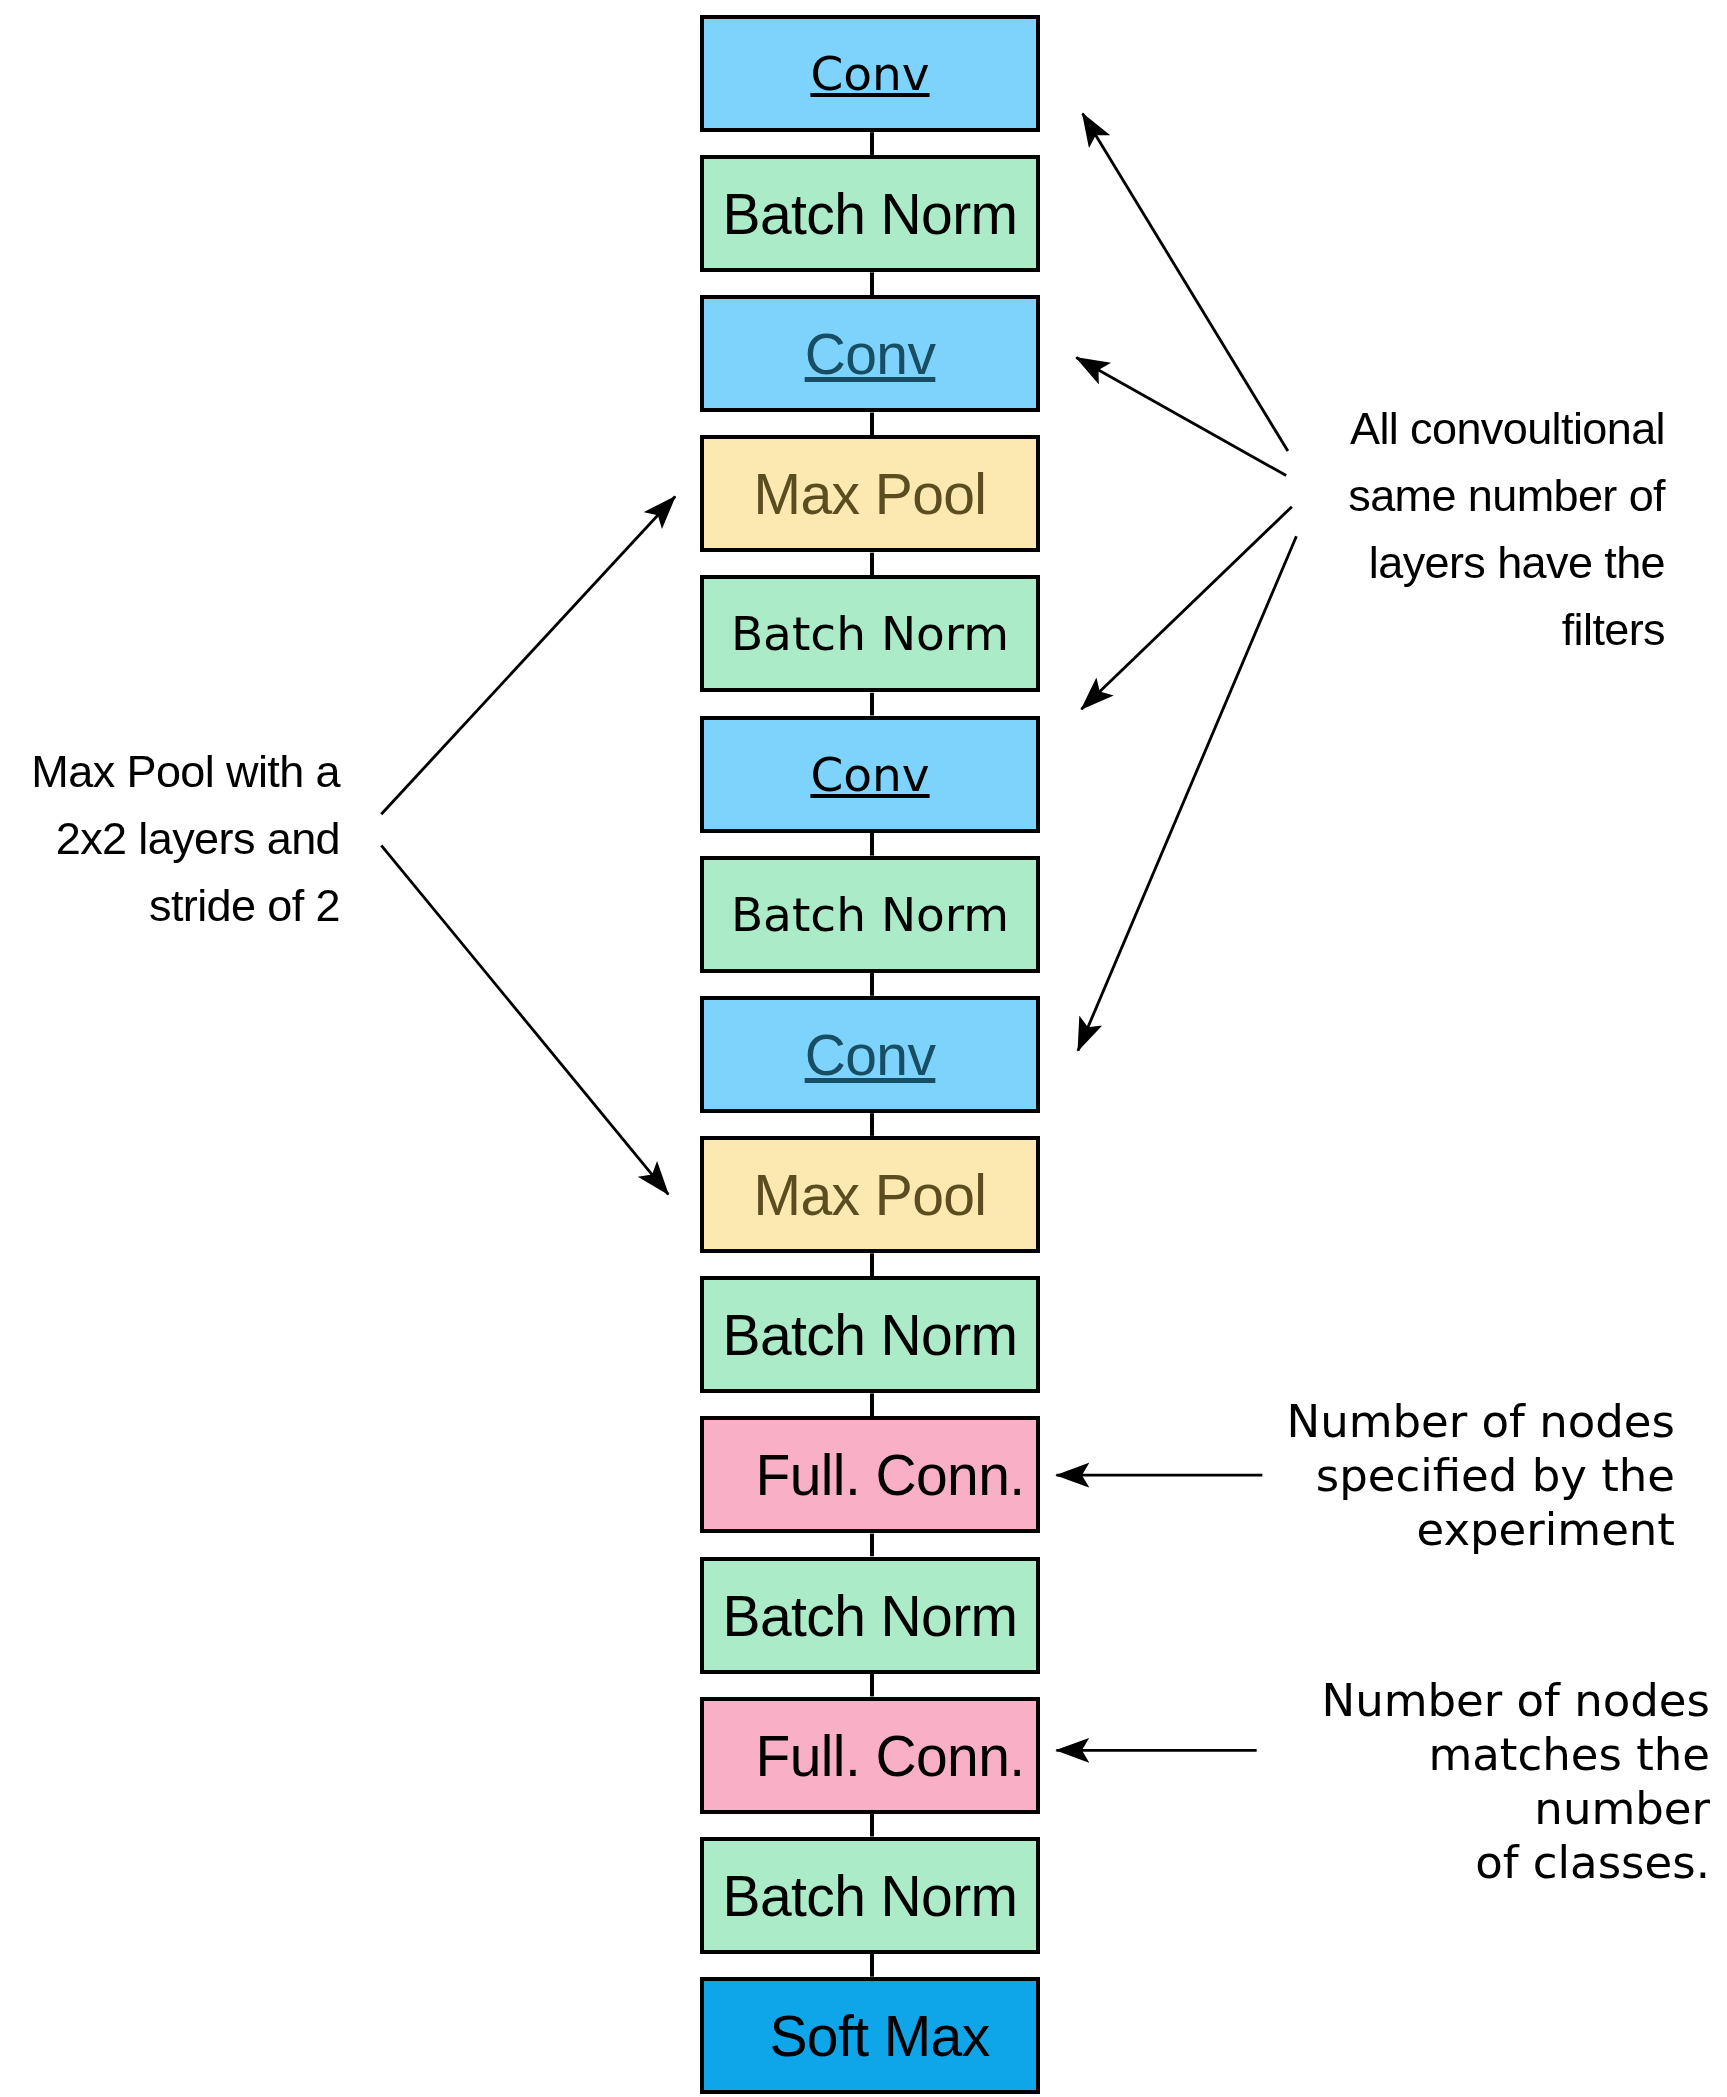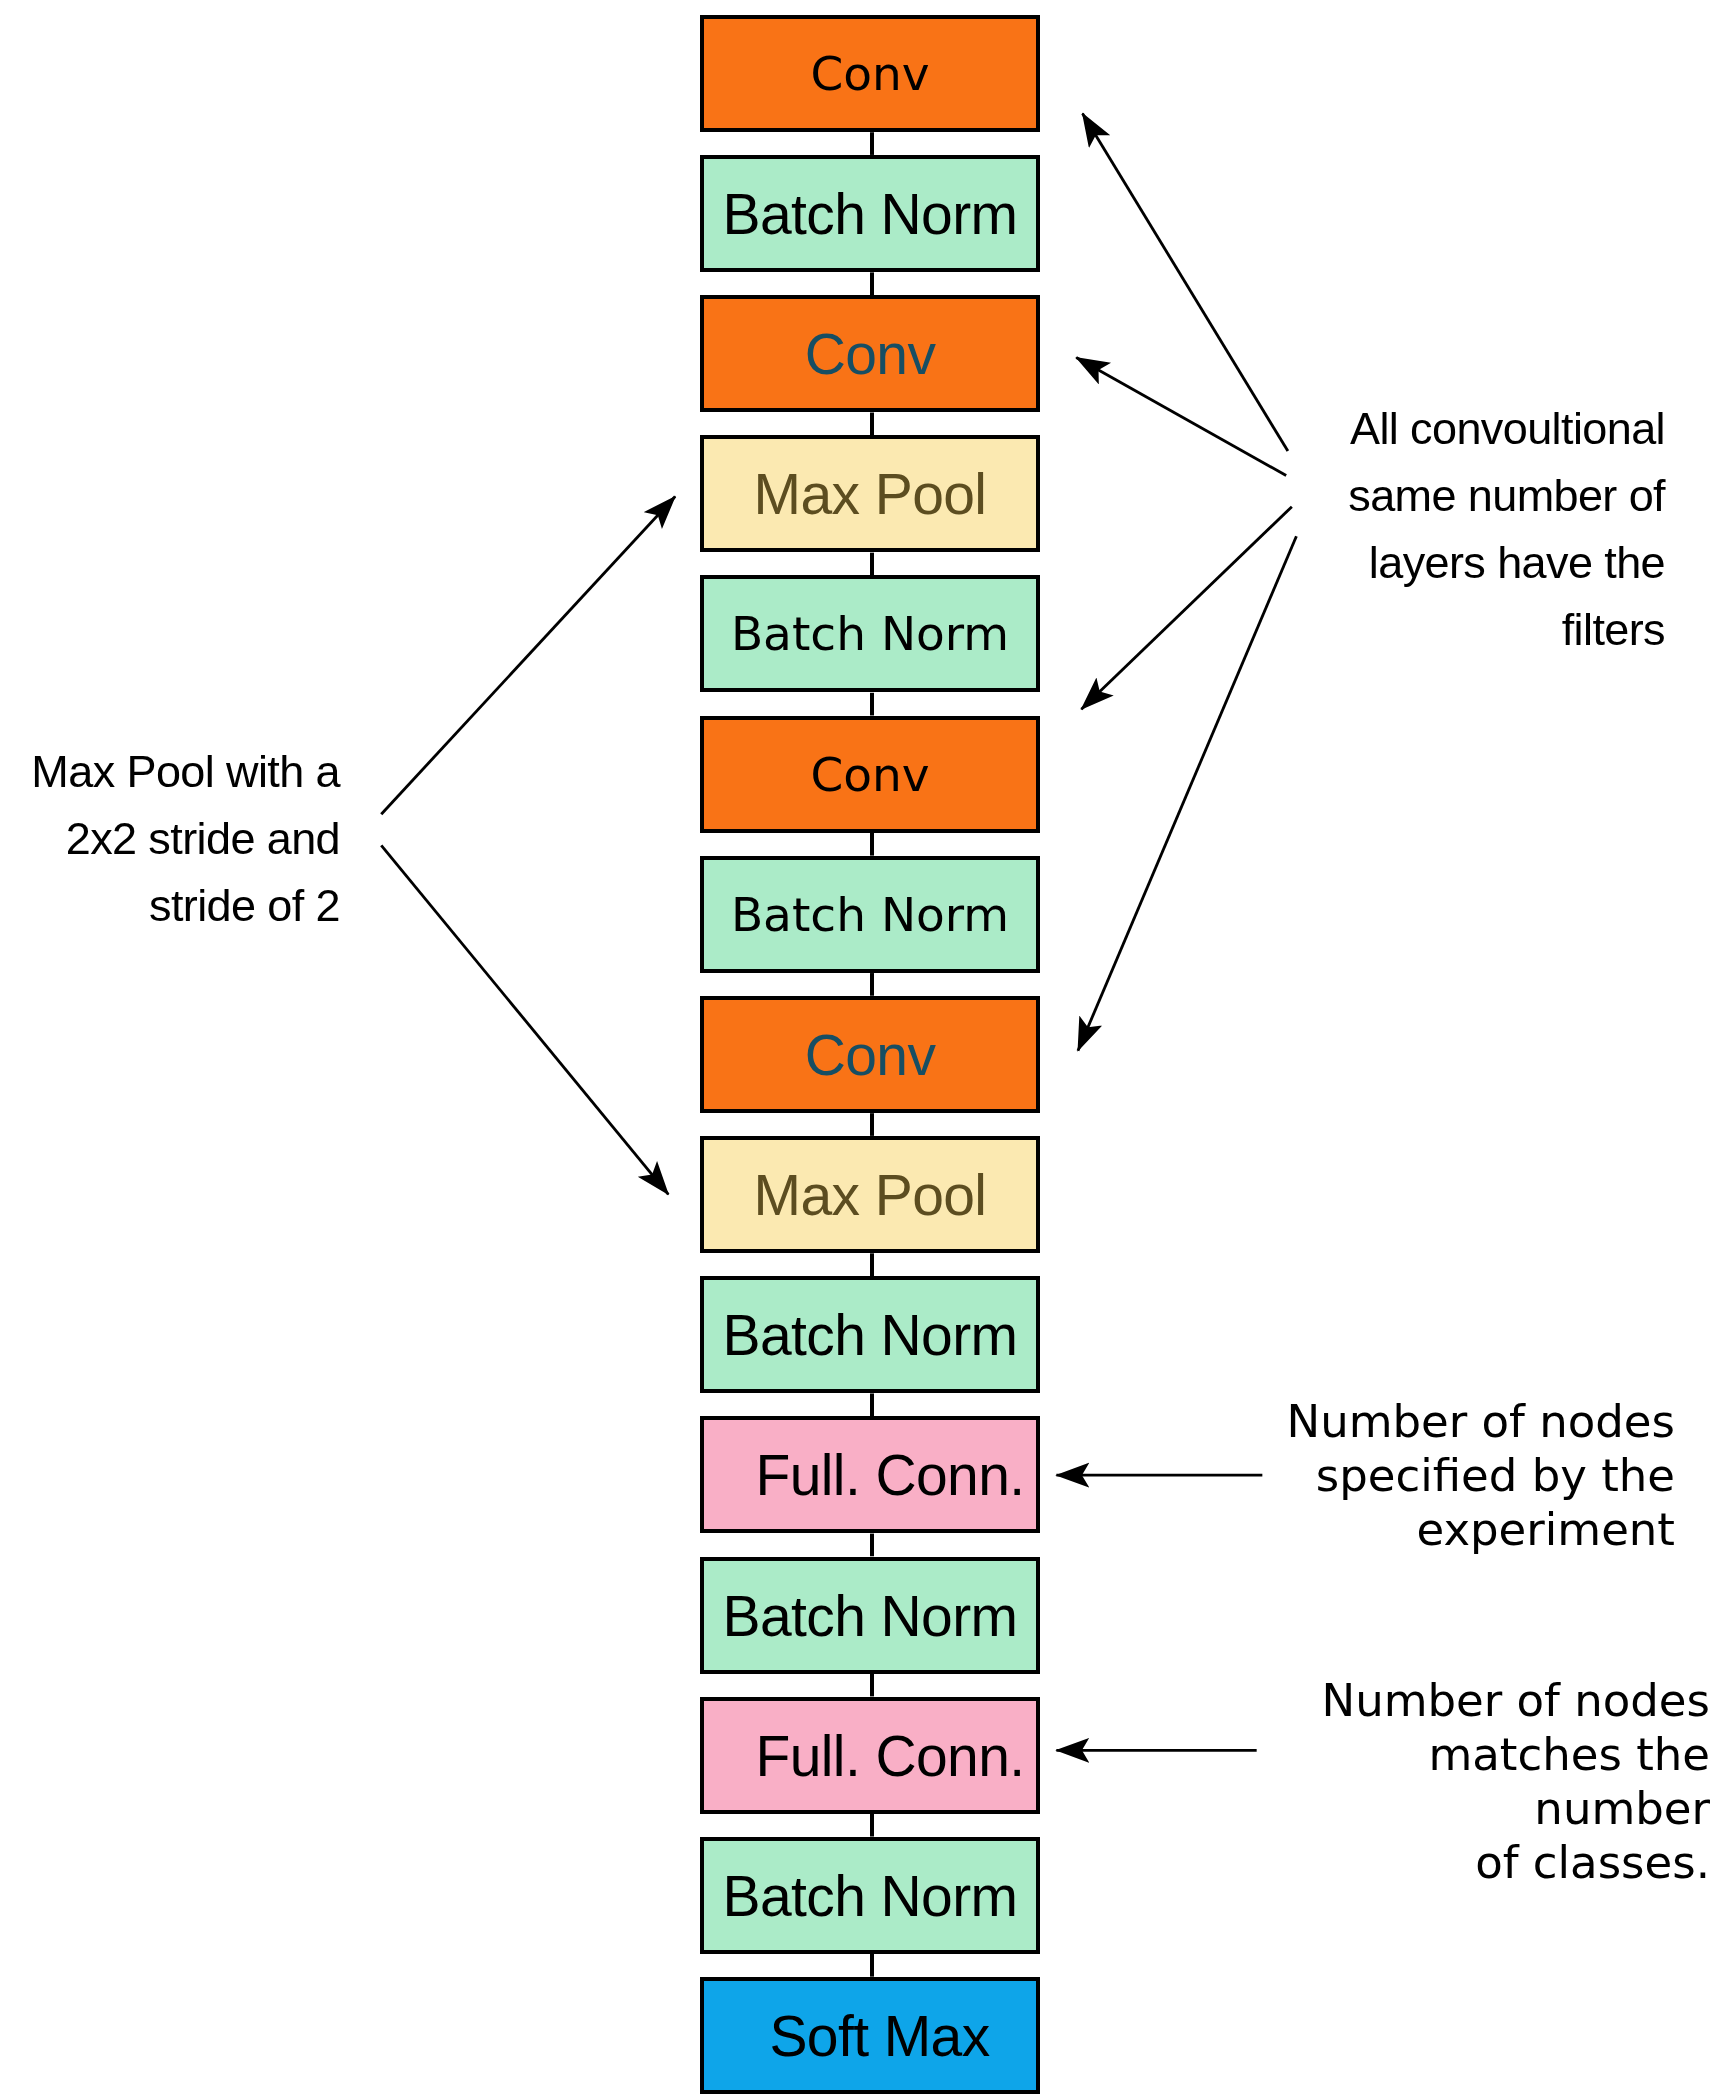--- a/index.html
+++ b/index.html
@@ -19,21 +19,21 @@
     border:4.5px solid #000;
     box-sizing:border-box;
     display:flex;
     align-items:center;
     justify-content:center;
     text-align:center;
     color:#000;
   }
   .lbl-narrow{font-family:"Liberation Sans", sans-serif;font-size:57px;letter-spacing:-0.6px;}
   .lbl-wide{font-family:"DejaVu Sans", sans-serif;font-size:47px;}
-  .fill-conv{background:#f97316;}
+  .fill-conv{background:#7dd3fc;text-decoration:underline;}
   .fill-bn{background:#abebc8;}
   .fill-mp{background:#fbe9b1;}
   .fill-fc{background:#f9afc6;padding-left:40px;}
   .fill-sm{background:#0ea5e9;padding-left:19px;}
   .txt-teal{color:#174e63;}
   .txt-olive{color:#5c4d20;}
   .ann{
     position:absolute;
     text-align:right;
     color:#000;
@@ -102,21 +102,21 @@
   <div class="box fill-mp   lbl-narrow txt-olive" style="top:1136px">Max Pool</div>
   <div class="box fill-bn   lbl-narrow" style="top:1276px">Batch Norm</div>
   <div class="box fill-fc   lbl-narrow" style="top:1416px">Full. Conn.</div>
   <div class="box fill-bn   lbl-narrow" style="top:1557px">Batch Norm</div>
   <div class="box fill-fc   lbl-narrow" style="top:1697px">Full. Conn.</div>
   <div class="box fill-bn   lbl-narrow" style="top:1837px">Batch Norm</div>
   <div class="box fill-sm   lbl-narrow" style="top:1977px">Soft Max</div>
 
   <div class="ann ann-narrow" style="left:0px;top:738px;width:340px">
     <div>Max Pool with a</div>
-    <div>2x2 stride and</div>
+    <div>2x2 layers and</div>
     <div>stride of 2</div>
   </div>
 
   <div class="ann ann-narrow" style="left:1268px;top:395px;width:397px">
     <div>All convoultional</div>
     <div>same number of</div>
     <div>layers have the</div>
     <div>filters</div>
   </div>
 

